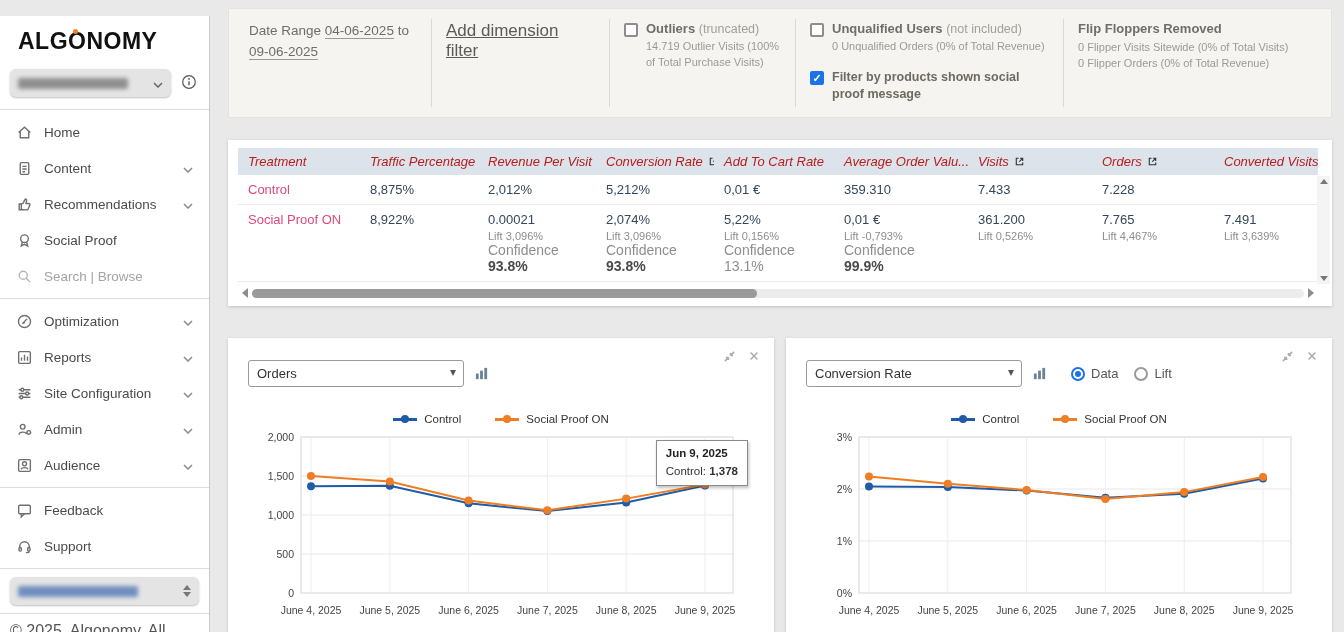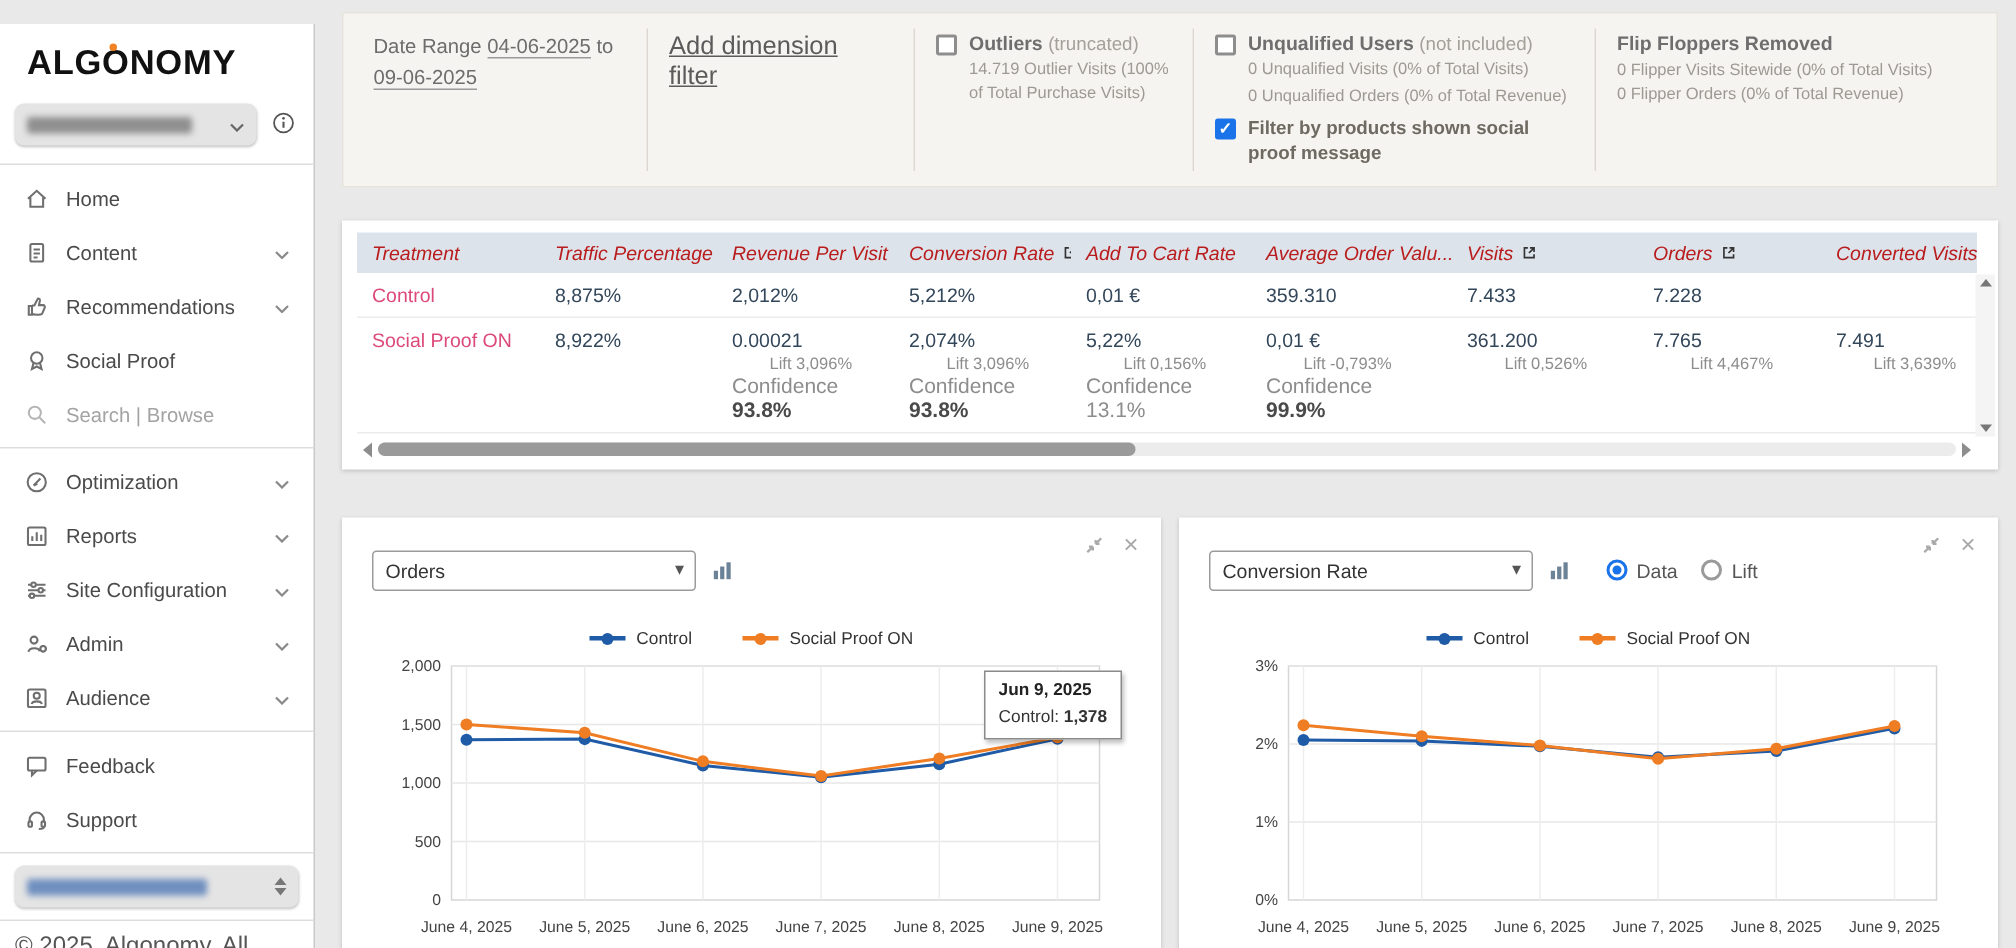--- a/index.html
+++ b/index.html
@@ -45,32 +45,32 @@
   .date-u { border-bottom:1px solid #9a9a9a; cursor:pointer; }
   .linklike { color:#5b5b5b; text-decoration:underline; cursor:pointer; font-size:17px; }
   .cb-row { display:flex; align-items:flex-start; gap:8px; cursor:pointer; }
   .cb { width:14px; height:14px; border:2px solid #8d8d8d; background:#fff; border-radius:2px; flex:0 0 14px; margin-top:2px; }
   .cb.checked { background:#1a73e8; border-color:#1a73e8; }
   .cb.checked::after { content:"✓"; display:block; color:#fff; font-size:11px; line-height:11px; text-align:center; font-weight:bold; }
   .f-title { font-weight:bold; color:#6e6e6e; font-size:13px; }
   .f-suffix { color:#a3a09a; font-size:12.5px; font-weight:normal; }
   .f-note { color:#9d9a94; font-size:11px; line-height:1.45; margin-left:22px; margin-top:2px; }
   .f-note2 { color:#9d9a94; font-size:11px; line-height:1.45; }
-  .prod-row { margin-top:4px; }
+  .prod-row { margin-top:14px; }
   .prod-label { color:#6e6a62; font-weight:bold; font-size:12.5px; line-height:1.4; }
 
   
   .tablecard { position:relative; background:#fff; margin-top:22px; box-shadow:0 1px 3px rgba(0,0,0,.18); padding:8px 14px 4px 10px; }
   .tgrid { display:grid; grid-template-columns:122px 118px 118px 118px 120px 134px 124px 122px 112px; }
   .thead { background:#dde3eb; }
   .th { padding:6px 10px; color:#b91c1c; font-size:13px; display:flex; align-items:center; gap:5px; cursor:pointer; white-space:nowrap; overflow:hidden;font-style:italic; }
   .th svg { stroke:#333; fill:none; stroke-width:1.2; flex:0 0 11px; }
   .trow { border-bottom:1px solid #ececec; }
   .td { padding:7px 10px; font-size:13px; color:#33475b; }
-  .td .lift { display:block; font-size:11px; color:#8d8d8d; margin-top:3px;margin-left:25px; }
+  .td .lift { display:block; font-size:11px; color:#8d8d8d; margin-top:3px; }
   .td .conf { display:block; font-size:14px; color:#8d8d8d; }
   .td .conf b { color:#4a4a4a; }
   .hscroll { display:flex; align-items:center; gap:4px; margin:6px 4px 4px 4px; }
   .hs-track { flex:1; height:9px; background:#ececec; border-radius:5px; position:relative; }
   .hs-thumb { position:absolute; left:0; top:0; height:9px; width:48%; background:#9a9a9a; border-radius:5px; cursor:grab; }
   .tri-l { width:0;height:0;border-top:5px solid transparent;border-bottom:5px solid transparent;border-right:6px solid #8d8d8d; cursor:pointer; }
   .tri-r { width:0;height:0;border-top:5px solid transparent;border-bottom:5px solid transparent;border-left:6px solid #8d8d8d; cursor:pointer; }
   .vscroll { position:absolute; right:2px; top:36px; bottom:22px; width:13px; background:#f4f4f4; display:flex; flex-direction:column; justify-content:space-between; align-items:center; padding:3px 0; }
 
   
@@ -299,21 +299,20 @@
         <span class="cb"></span>
         <span><span class="f-title">Outliers</span> <span class="f-suffix">(truncated)</span></span>
       </div>
       <div class="f-note">14.719 Outlier Visits (100% of Total Purchase Visits)</div>
     </div>
     <div class="fsec fs4">
       <div class="cb-row">
         <span class="cb"></span>
         <span><span class="f-title">Unqualified Users</span> <span class="f-suffix">(not included)</span></span>
       </div>
-      <div class="f-note">0 Unqualified Visits (0% of Total Visits)</div>
       <div class="f-note">0 Unqualified Orders (0% of Total Revenue)</div>
       <div class="cb-row prod-row">
         <span class="cb checked"></span>
         <span class="prod-label">Filter by products shown social proof message</span>
       </div>
     </div>
     <div class="fsec fs5">
       <div class="f-title">Flip Floppers Removed</div>
       <div class="f-note2" style="margin-top:4px">0 Flipper Visits Sitewide (0% of Total Visits)</div>
       <div class="f-note2">0 Flipper Orders (0% of Total Revenue)</div>

